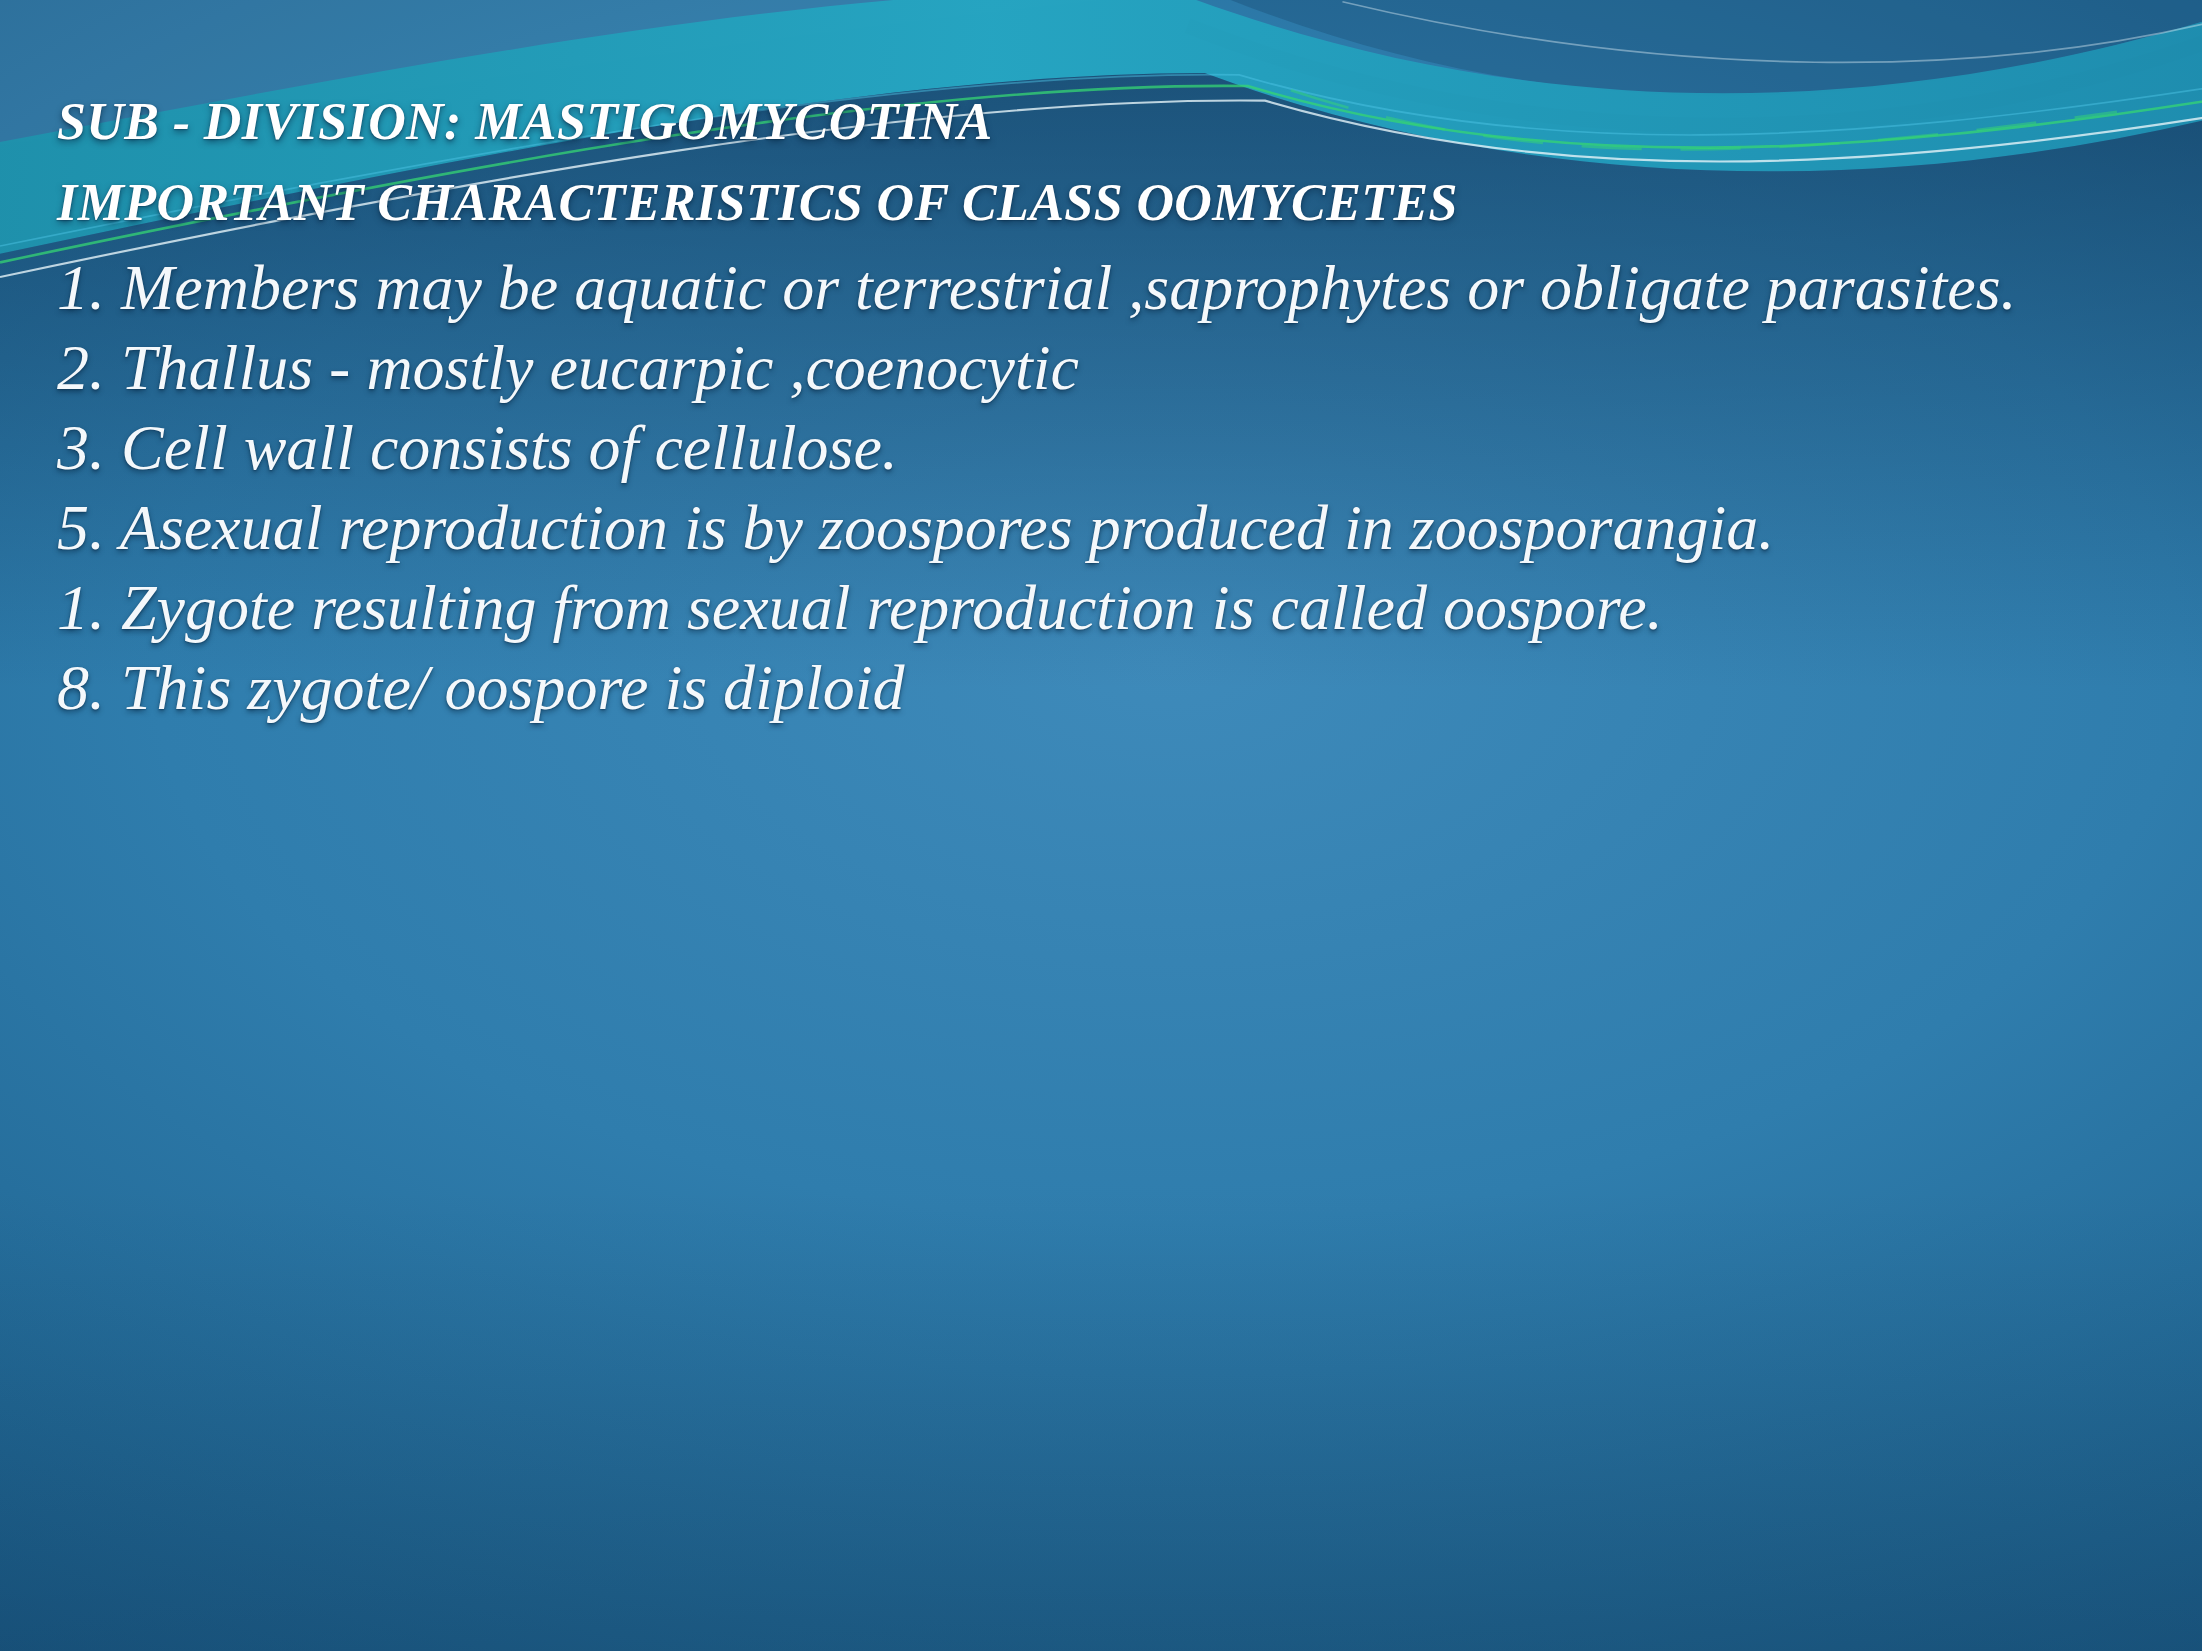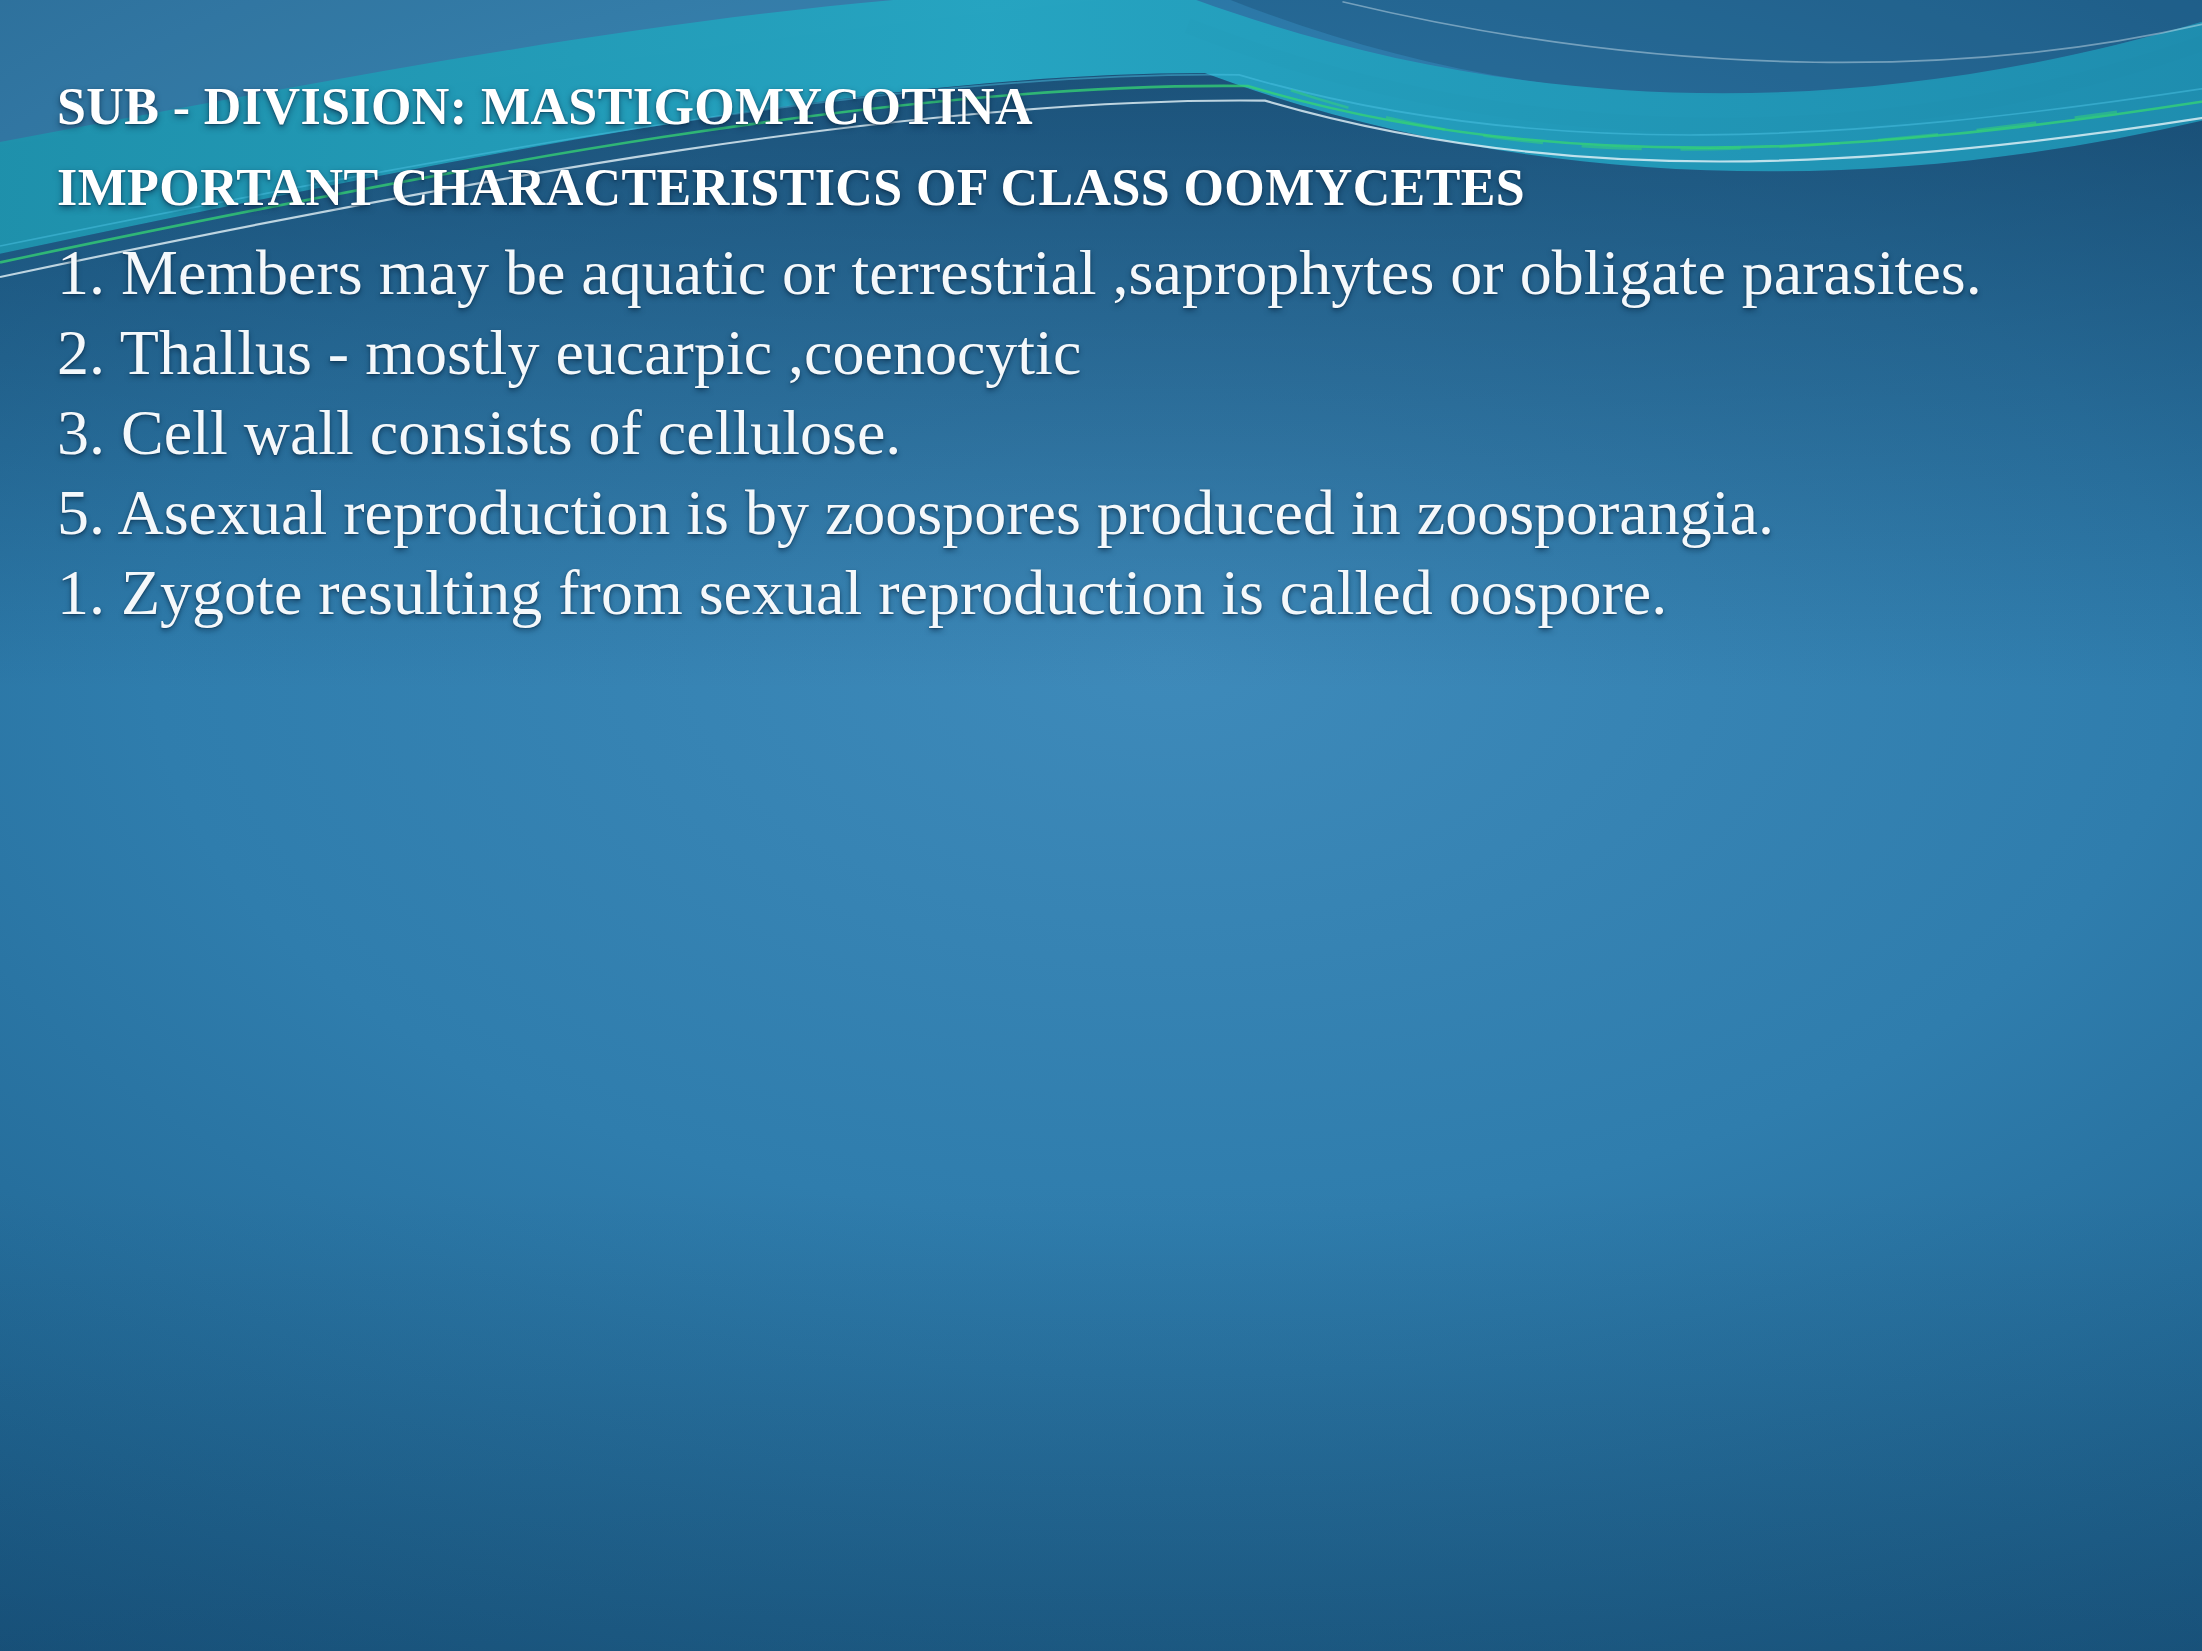--- a/index.html
+++ b/index.html
@@ -23,21 +23,21 @@
     background:
       linear-gradient(rgba(0,0,0,0) 72%, rgba(8,35,60,.22) 100%),
       radial-gradient(ellipse 115% 85% at 53% 40%,
         var(--background-center) 0%, #2F7DAD 40%, #216794 70%, var(--background-edge) 100%);
   }
   .decoration{
     position:absolute;top:0;left:0;width:2203px;height:757px;display:block;
     pointer-events:none;
   }
   .content{
-    position:absolute;left:57px;top:66px;right:34px;
+    position:absolute;left:57px;top:81px;right:34px;font-style:italic;
   }
   .title-line{
     margin:0;color:#FFFFFF;font-weight:700;
     font-size:52px;line-height:81px;letter-spacing:0.4px;
     text-shadow:0 2.6px 6px rgba(6,38,66,.6),0 0.9px 1.7px rgba(6,38,66,.5);
   }
   .items{margin-top:5.2px;}
   .item{
     margin:0;color:var(--text);font-weight:400;
     font-size:64px;line-height:80px;
@@ -88,17 +88,18 @@
   <div class="content">
     <h1 class="title-line">SUB - DIVISION: MASTIGOMYCOTINA</h1>
     <h1 class="title-line">IMPORTANT CHARACTERISTICS OF CLASS OOMYCETES</h1>
 
     <div class="items">
       <p class="item">1. Members may be aquatic or terrestrial ,saprophytes or obligate parasites.</p>
       <p class="item">2. Thallus - mostly eucarpic ,coenocytic</p>
       <p class="item">3. Cell wall consists of cellulose.</p>
       <p class="item">5. Asexual reproduction is by zoospores produced in zoosporangia.</p>
       <p class="item">1. Zygote resulting from sexual reproduction is called oospore.</p>
+      <p class="item">8. This zygote/ oospore is diploid</p>
     </div>
   </div>
 
 </div>
 
 
 </body></html>

